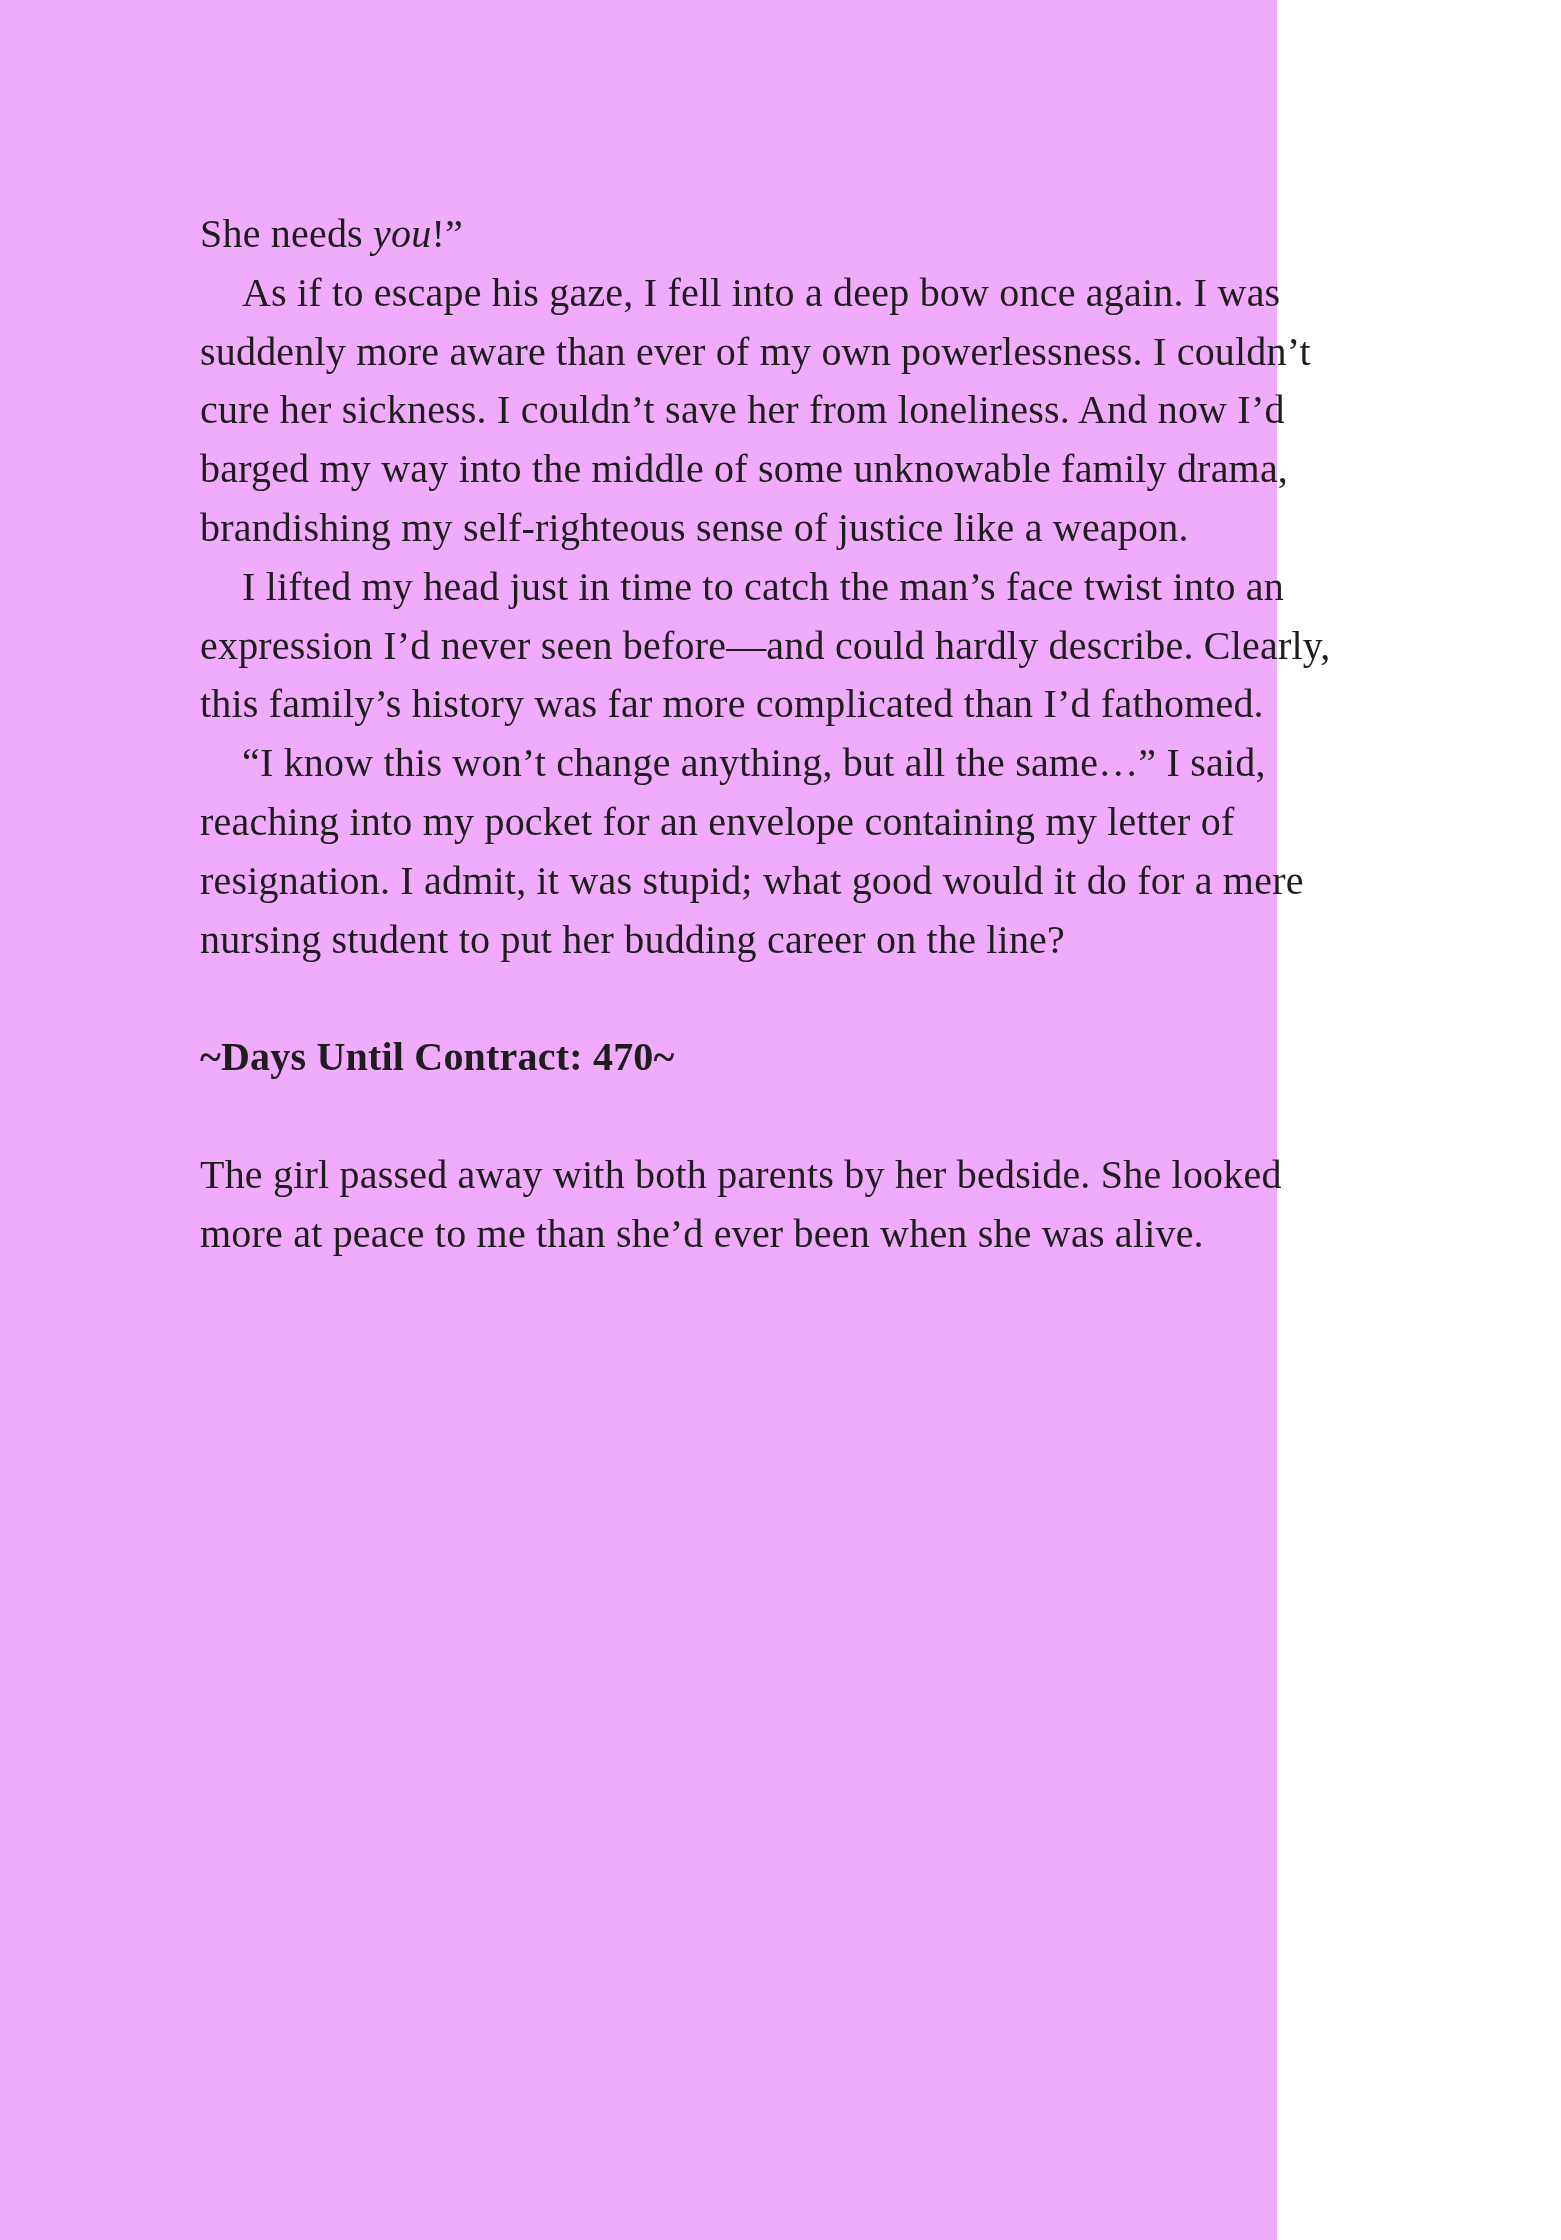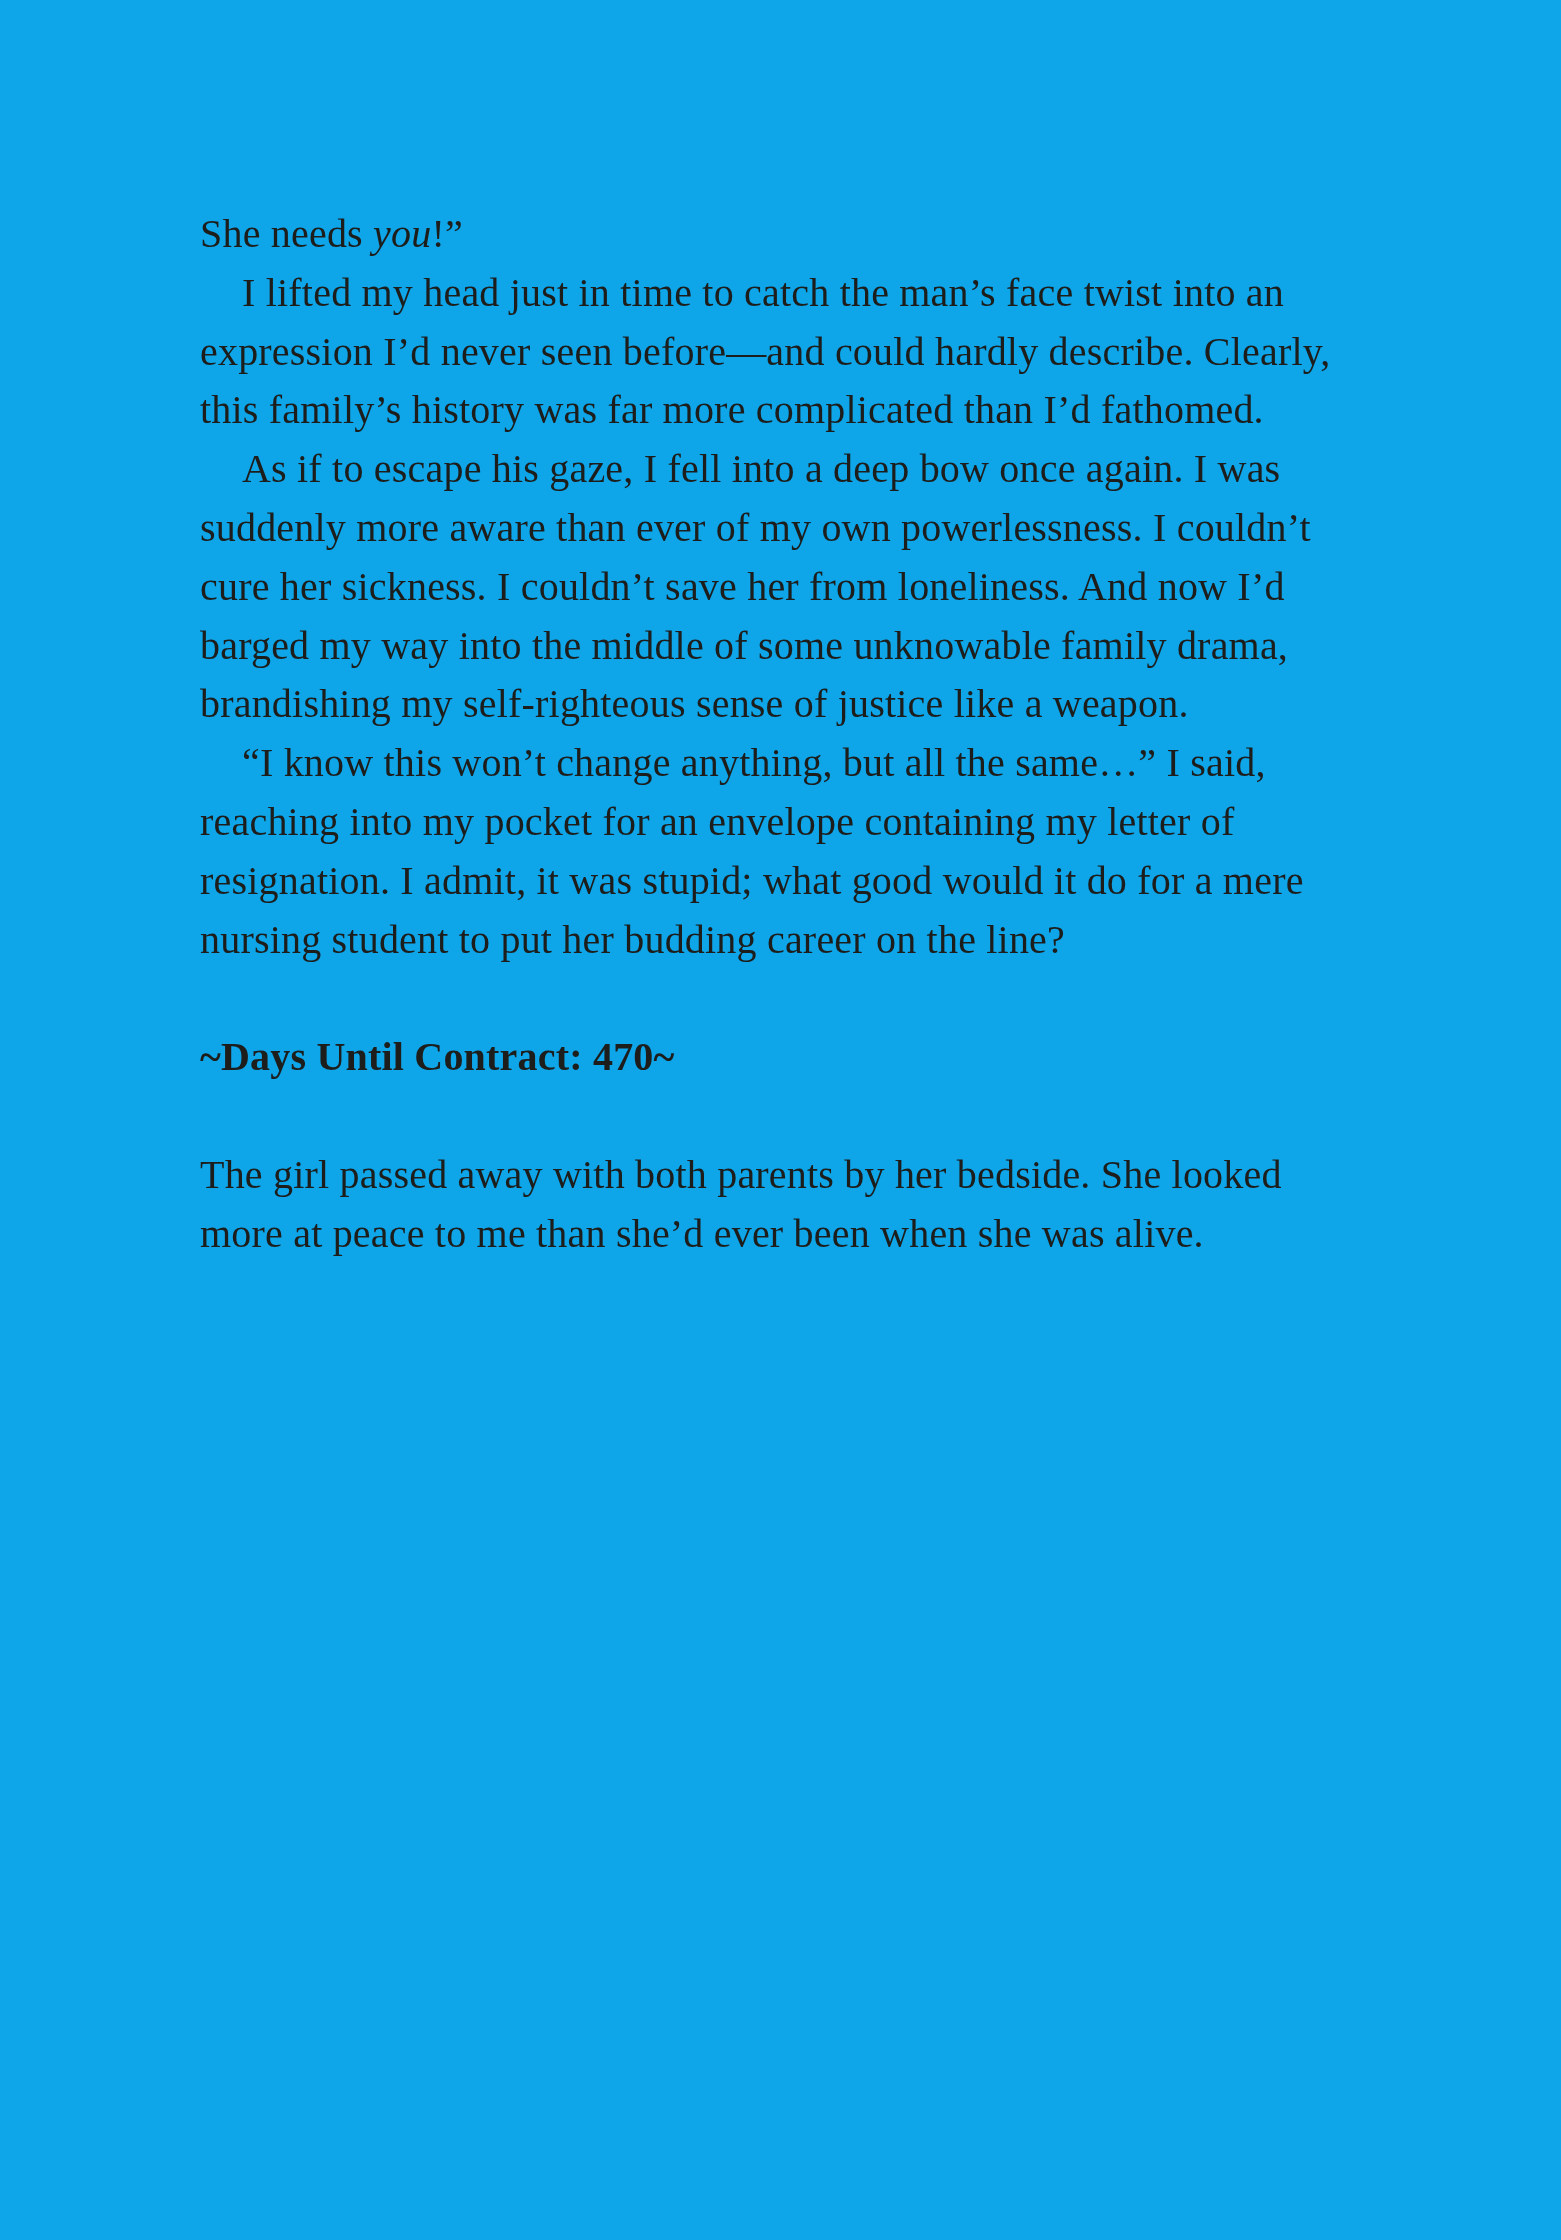--- a/index.html
+++ b/index.html
@@ -9,23 +9,23 @@
   body {
     width: 1561px;
     height: 2240px;
     background: #ffffff;
     color: #1d1d1b;
     font-family: "Liberation Serif", "DejaVu Serif", serif;
     overflow: hidden;
   }
   .page {
     position: relative;
-    width: 1561px;
+    width: 1277px;
     height: 2240px;
-    background: #0ea5e9;
+    background: #f0abfc;
   }
   .text-block {
     position: absolute;
     left: 200px;
     top: 205px;
     width: 1140px;
     font-size: 40px;
     line-height: 1.47;
     letter-spacing: 0.2px;
     text-align: left;
@@ -50,25 +50,25 @@
 <body>
 
 <div class="page">
   <div class="text-block">
 
     <p>
       <span>She needs </span><span class="italic">you</span><span>!”</span>
     </p>
 
     <p class="indent">
-      <span>I lifted my head just in time to catch the man’s face twist into an expression I’d never seen before—and could hardly describe. Clearly, this family’s history was far more complicated than I’d fathomed.</span>
+      <span>As if to escape his gaze, I fell into a deep bow once again. I was suddenly more aware than ever of my own powerlessness. I couldn’t cure her sickness. I couldn’t save her from loneliness. And now I’d barged my way into the middle of some unknowable family drama, brandishing my self-righteous sense of justice like a weapon.</span>
     </p>
 
     <p class="indent">
-      <span>As if to escape his gaze, I fell into a deep bow once again. I was suddenly more aware than ever of my own powerlessness. I couldn’t cure her sickness. I couldn’t save her from loneliness. And now I’d barged my way into the middle of some unknowable family drama, brandishing my self-righteous sense of justice like a weapon.</span>
+      <span>I lifted my head just in time to catch the man’s face twist into an expression I’d never seen before—and could hardly describe. Clearly, this family’s history was far more complicated than I’d fathomed.</span>
     </p>
 
     <p class="indent">
       <span>“I know this won’t change anything, but all the same…” I said, reaching into my pocket for an envelope containing my letter of resignation. I admit, it was stupid; what good would it do for a mere nursing student to put her budding career on the line?</span>
     </p>
 
 
     <p class="heading">
       <span>~Days Until Contract: 470~</span>
     </p>

